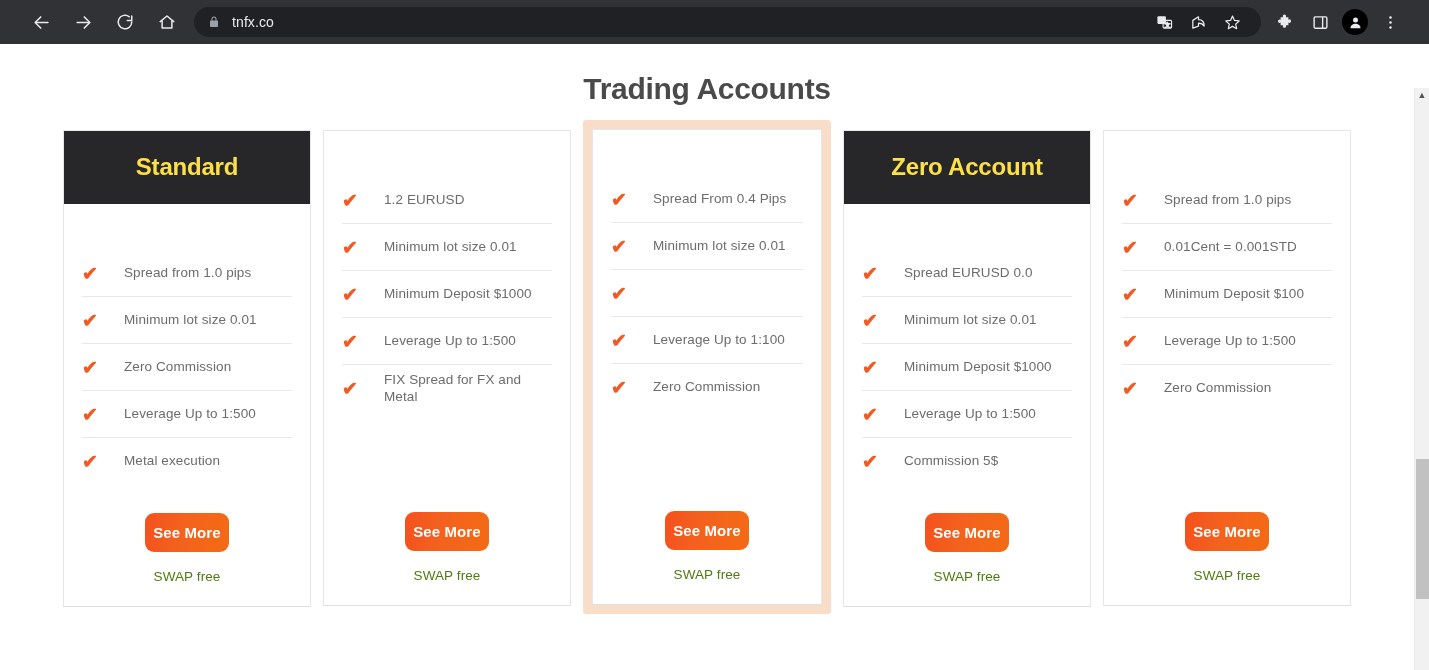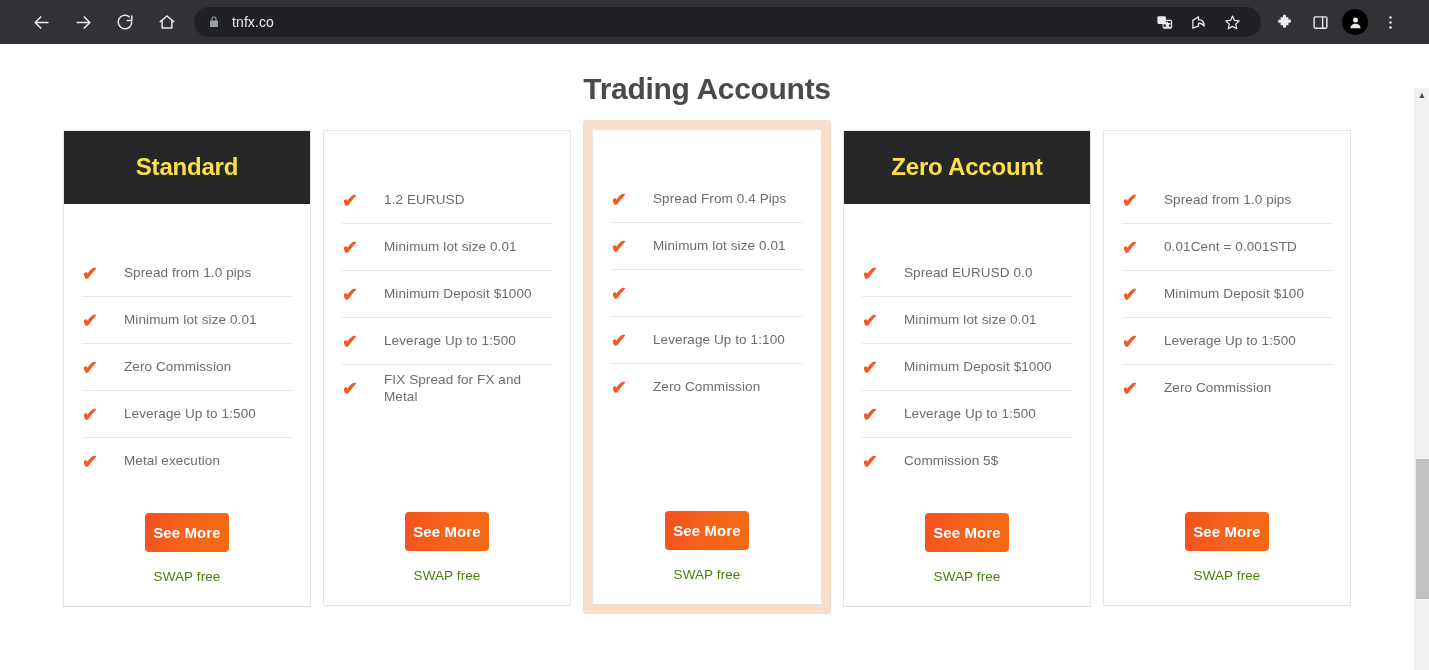--- a/index.html
+++ b/index.html
@@ -177,21 +177,21 @@
   }
 
   .see-more-btn {
     display: inline-block;
     background: linear-gradient(100deg, #f4511e 0%, #f4621e 45%, #f36b13 100%);
     color: #ffffff;
     font-size: 15px;
     font-weight: bold;
     padding: 11px 8px;
     border: none;
-    border-radius: 4px;
+    border-radius: 9px;
     cursor: pointer;
     letter-spacing: .1px;
     font-family: "Liberation Sans", sans-serif;
   }
 
   .swap-text {
     margin-top: 17px;
     font-size: 13.5px;
     color: #4d7c0f;
     letter-spacing: .1px;

